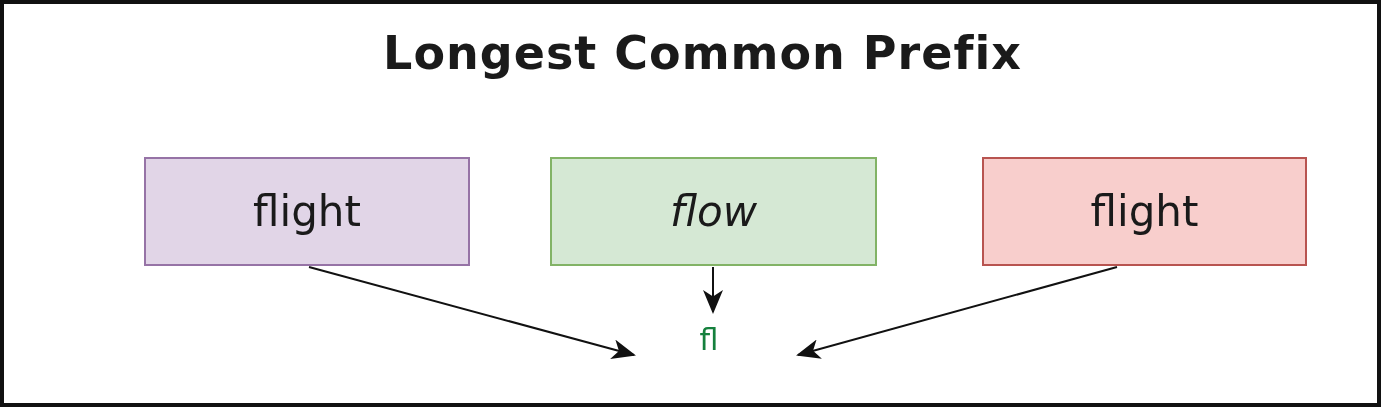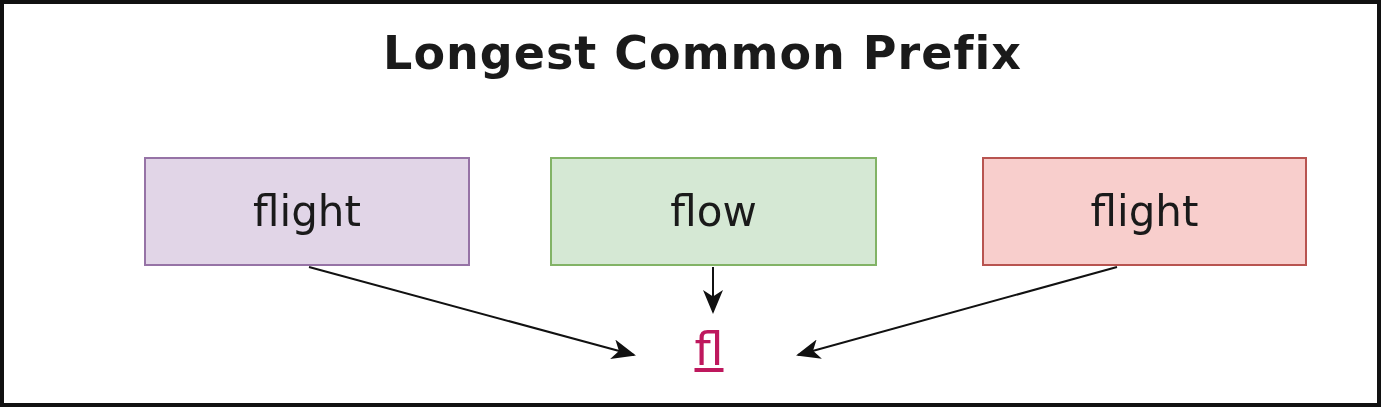--- a/index.html
+++ b/index.html
@@ -56,37 +56,36 @@
   .arrows line {
     stroke: #111111;
     stroke-width: 2;
   }
   .result-text {
     position: absolute;
     top: 318px;
     left: 655px;
     width: 100px;
     text-align: center;
-    font-size: 46px;
-    color: #be185d;
-    text-decoration: underline;
+    font-size: 30px;
+    color: #15803d;
   }
 </style>
 </head>
 <body>
 
 <div class="frame">
 
   <div class="title">Longest Common Prefix</div>
 
   <div class="word-box box-flower" style="background-color: rgb(225, 213, 231); border-color: rgb(150, 115, 166);">
     <span class="box-label">flight</span>
   </div>
 
-  <div class="word-box box-flow" style="background-color: rgb(213, 232, 212); border-color: rgb(130, 179, 102);">
+  <div class="word-box box-flow" style="background-color: rgb(213, 232, 212); border-color: rgb(130, 179, 102); font-style: italic;">
     <span class="box-label">flow</span>
   </div>
 
   <div class="word-box box-flight" style="background-color: rgb(248, 206, 204); border-color: rgb(184, 84, 80);">
     <span class="box-label">flight</span>
   </div>
 
   <svg class="arrows" viewBox="0 0 1381 407" xmlns="http://www.w3.org/2000/svg">
     <defs>
       <marker id="arrowhead" viewBox="0 0 12 10" refX="11" refY="5" markerWidth="12" markerHeight="10" markerUnits="strokeWidth" orient="auto">

